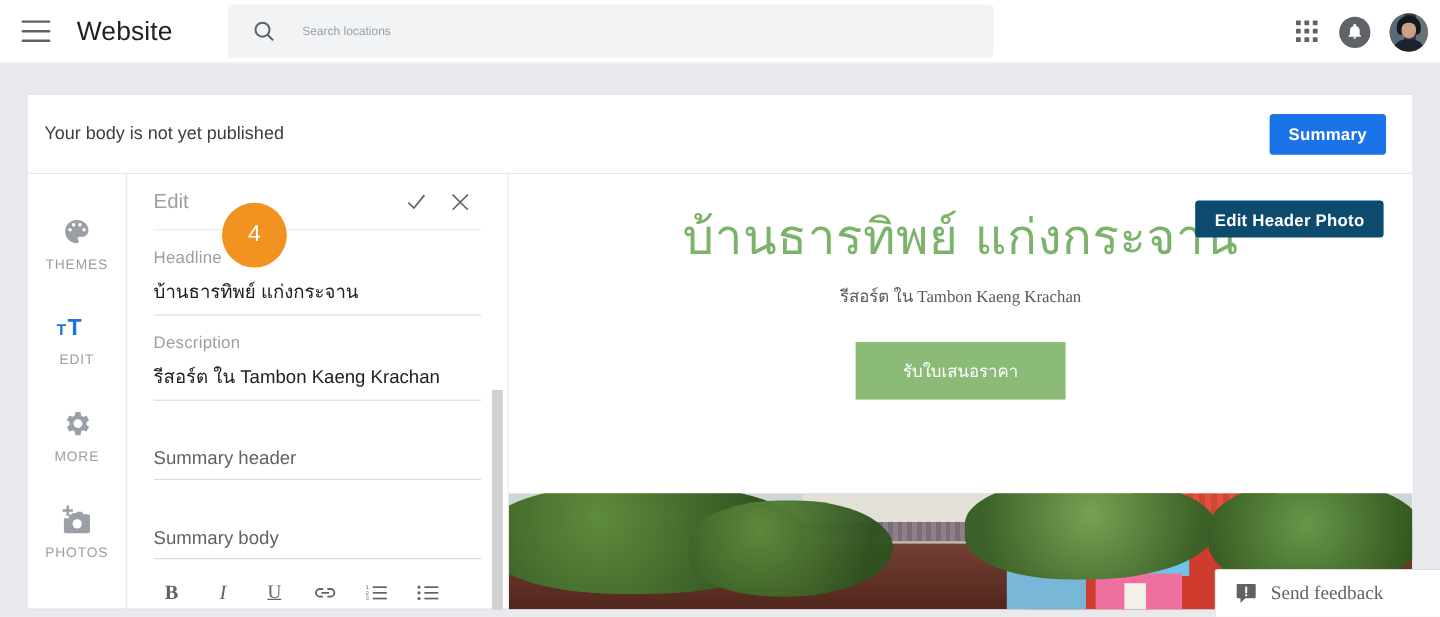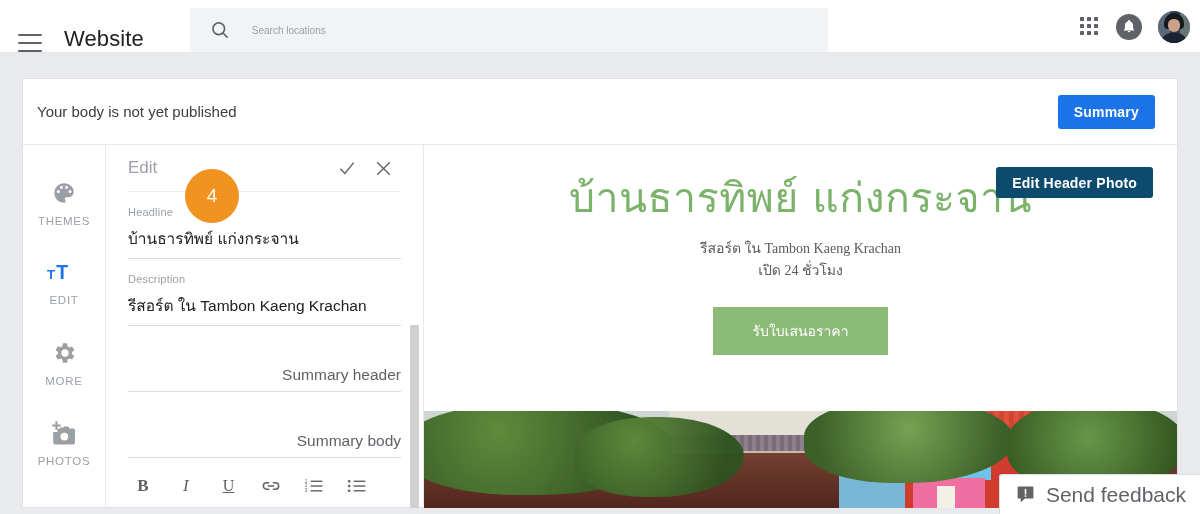--- a/index.html
+++ b/index.html
@@ -9,21 +9,21 @@
     font-family: "Liberation Sans", sans-serif;
     overflow: hidden;
   }
 
   
   .appbar {
     position: absolute; top: 0; left: 0;
     width: 1200px; height: 53px;
     background: #ffffff;
     border-bottom: 1px solid #e4e6e8;
-    display: flex; align-items: flex-end;
+    display: flex; align-items: center;
   }
   .hamburger {
     width: 24px; height: 18px;
     margin-left: 18px; margin-right: 22px;
     display: flex; flex-direction: column; justify-content: space-between;
     cursor: pointer;
   }
   .hamburger i { display:block; height: 2px; background: #5f6368; border-radius: 1px; }
   .app-title {
     font-size: 22px; color: #202124; letter-spacing: .1px;
@@ -131,30 +131,30 @@
     overflow: hidden;
   }
   .panel-head {
     height: 47px; display: flex; align-items: center;
     border-bottom: 1px solid #ececec;
   }
   .panel-title { font-size: 17px; color: #9aa0a6; flex: 1; }
   .panel-act { width: 36px; height: 30px; display:flex; align-items:center; justify-content:center; cursor: pointer; }
   .field { margin-top: 14px; }
   .field .flabel {
-    font-size: 11px; color: #9aa0a6; letter-spacing: .2px;
+    font-size: 14px; color: #9aa0a6; letter-spacing: .2px;
   }
   .field .fvalue {
     margin-top: 8px; padding-bottom: 7px;
     font-size: 15.5px; color: #202124;
     border-bottom: 1px solid #dadce0;
     white-space: nowrap; overflow: hidden;
   }
   .field.empty .fvalue {
-    color: #5f6368; font-size: 15.5px; text-align: right;
+    color: #5f6368; font-size: 15.5px;
   }
   .field.tall { margin-top: 40px; }
   .fmt-bar {
     margin-top: 14px;
     display: flex; align-items: center; justify-content: space-between;
     width: 244px;
   }
   .fmt-btn {
     width: 30px; height: 28px; display:flex; align-items:center; justify-content:center;
     color: #5f6368; cursor: pointer;
@@ -273,21 +273,21 @@
   .feedback {
     position: absolute; right: 0; bottom: 0;
     height: 40px; min-width: 188px;
     background: #ffffff;
     border-top: 1px solid #dadce0; border-left: 1px solid #dadce0;
     border-top-left-radius: 3px;
     display: flex; align-items: center; gap: 11px;
     padding: 0 14px 0 16px;
     z-index: 30; cursor: pointer;
   }
-  .feedback .fb-label { font-size: 21px; color: #5f6368; white-space: nowrap; }
+  .feedback .fb-label { font-size: 16px; color: #5f6368; white-space: nowrap; font-family: Liberation Serif, serif; }
 </style>
 </head>
 <body>
 
 <div class="appbar">
   <div class="hamburger">
     <i></i>
       <i></i>
       <i></i>
   </div>
@@ -445,21 +445,20 @@
 
       <div class="scroll-track">
         <div class="scroll-thumb"></div>
       </div>
     </div>
 
     <div class="preview">
       <div class="site-title">บ้านธารทิพย์ แก่งกระจาน</div>
       <div class="site-sub">
         <div>รีสอร์ต ใน Tambon Kaeng Krachan</div>
-        <div>เปิด 24 ชั่วโมง</div>
       </div>
       <button class="cta">รับใบเสนอราคา</button>
 
       <div class="hero">
         <div class="hero-sky"></div>
         <div class="hero-white"></div>
         <div class="hero-red"></div>
         <div class="hero-bldg"></div>
         <div class="hero-redwall"></div>
         <div class="hero-roof"></div>

